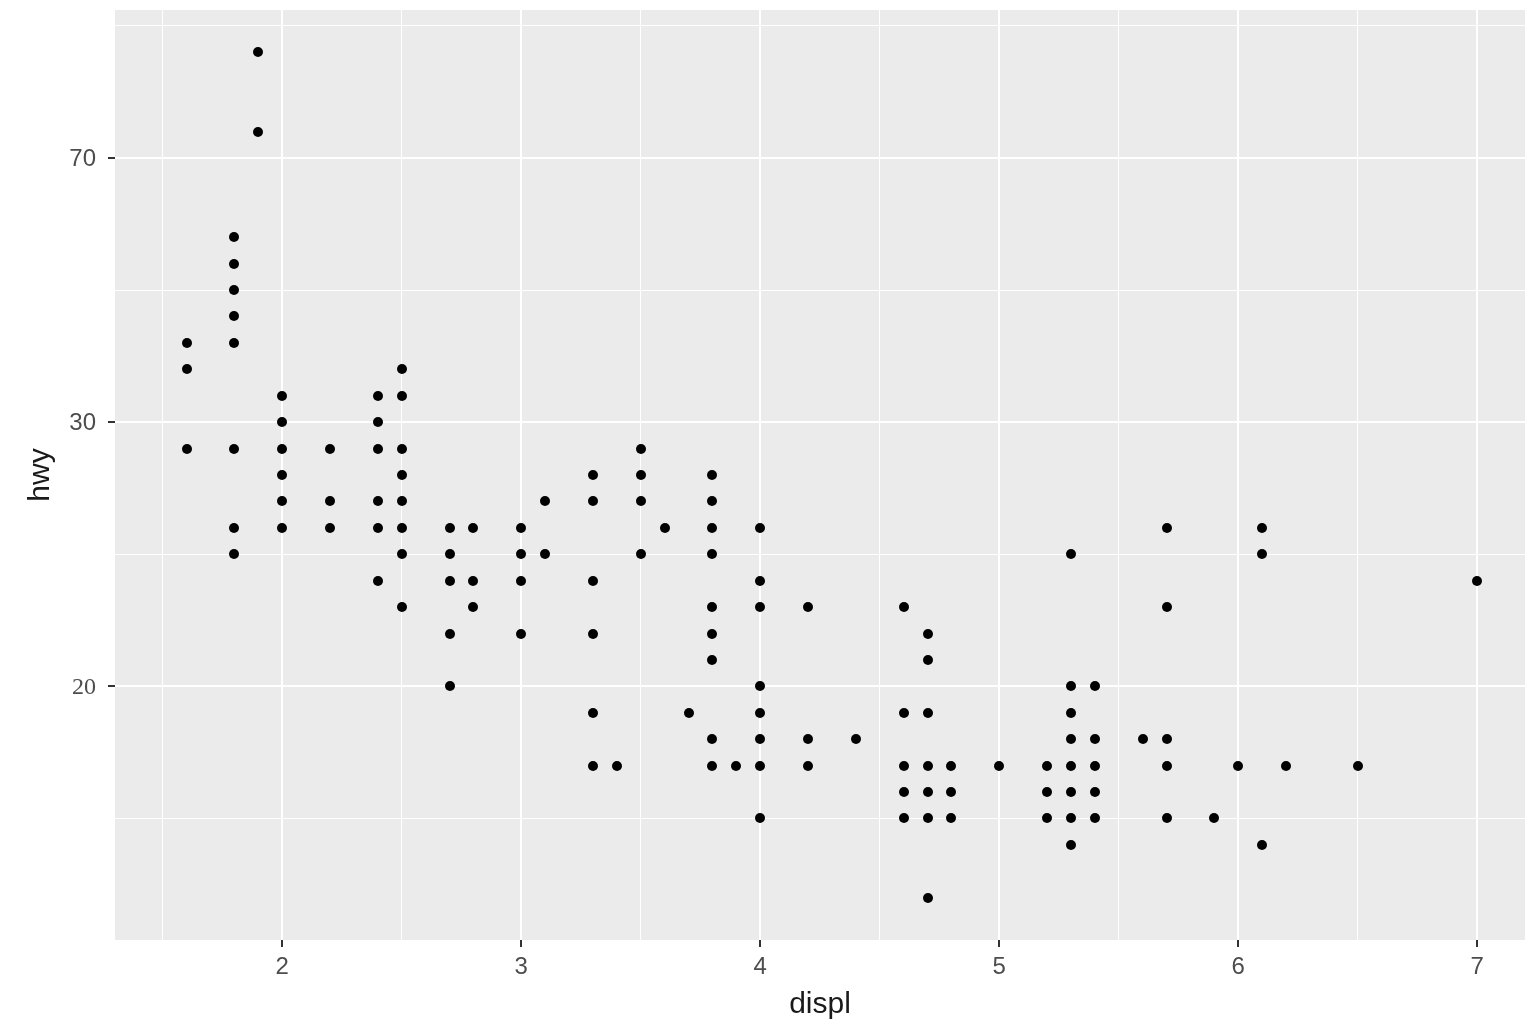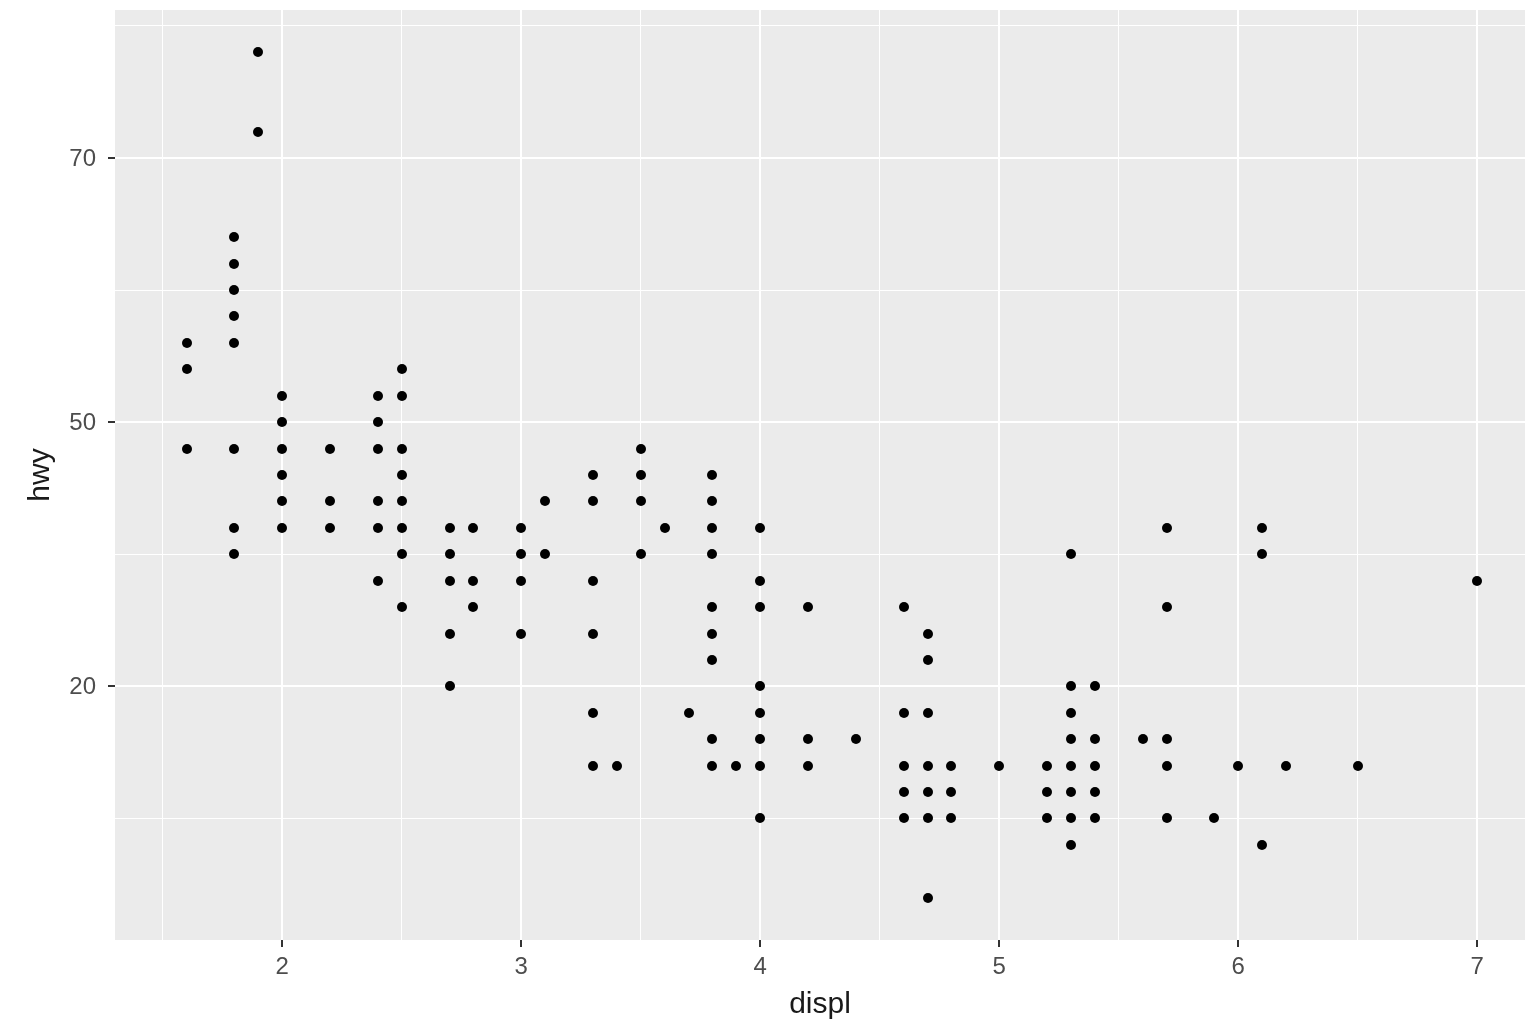--- a/index.html
+++ b/index.html
@@ -72,22 +72,22 @@
 
   <div id="x-tick-labels">
       <div class="tick-label x" style="left: 282.288px; top: 952px;">2</div>
       <div class="tick-label x" style="left: 521.271px; top: 952px;">3</div>
       <div class="tick-label x" style="left: 760.254px; top: 952px;">4</div>
       <div class="tick-label x" style="left: 999.237px; top: 952px;">5</div>
       <div class="tick-label x" style="left: 1238.22px; top: 952px;">6</div>
       <div class="tick-label x" style="left: 1477.2px; top: 952px;">7</div>
     </div>
   <div id="y-tick-labels">
-      <div class="tick-label y" style="right: 1440px; top: 686.364px;">20</div>
-      <div class="tick-label y" style="right: 1440px; top: 422.159px;">50</div>
+      <div class="tick-label y" style="right: 1440px; top: 686.364px; font-family: Liberation Serif, serif;">20</div>
+      <div class="tick-label y" style="right: 1440px; top: 422.159px;">30</div>
       <div class="tick-label y" style="right: 1440px; top: 157.955px;">70</div>
     </div>
 <div class="gridline" style="left: 162.297px; top: 10px; width: 1px; height: 930px;"></div>
     <div class="gridline" style="left: 401.28px; top: 10px; width: 1px; height: 930px;"></div>
     <div class="gridline" style="left: 640.263px; top: 10px; width: 1px; height: 930px;"></div>
     <div class="gridline" style="left: 879.246px; top: 10px; width: 1px; height: 930px;"></div>
     <div class="gridline" style="left: 1118.23px; top: 10px; width: 1px; height: 930px;"></div>
     <div class="gridline" style="left: 1357.21px; top: 10px; width: 1px; height: 930px;"></div>
     <div class="gridline" style="top: 817.966px; left: 115px; height: 1px; width: 1410px;"></div>
     <div class="gridline" style="top: 553.761px; left: 115px; height: 1px; width: 1410px;"></div>

